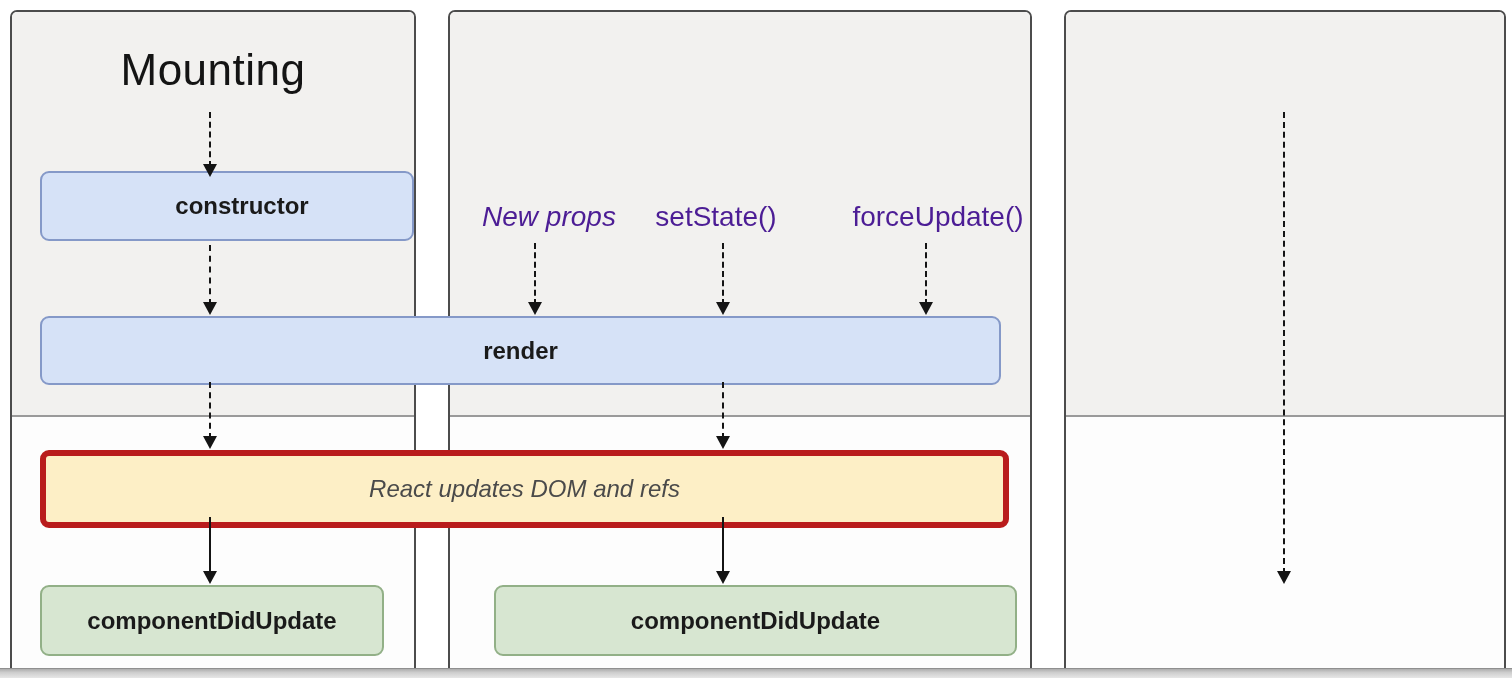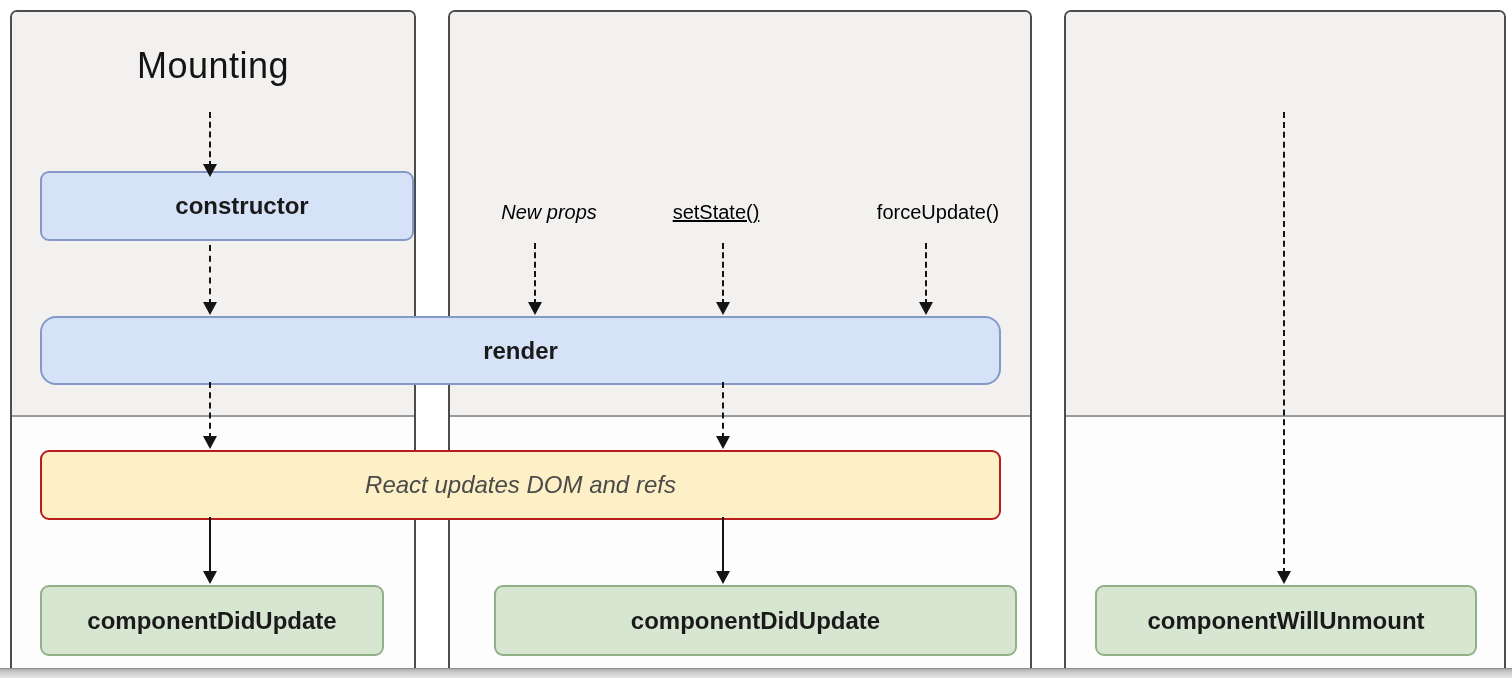--- a/index.html
+++ b/index.html
@@ -22,51 +22,51 @@
   .panel-unmounting{left:1064px;width:438px;}
   .phase-top{
     position:absolute;left:0;right:0;top:0;height:403px;
     background:#f2f1ef;
     border-bottom:2px solid #9a9a9a;
     border-radius:5px 5px 0 0;
   }
   .panel-title{
     position:absolute;left:0;right:0;top:33px;margin:0;
     text-align:center;
-    font-size:36px;font-weight:400;color:#141414;letter-spacing:0.5px;
+    font-size:44px;font-weight:400;color:#141414;letter-spacing:0.5px;
   }
 
   
   .box{
     position:absolute;z-index:10;
     display:flex;align-items:center;justify-content:center;
     border-radius:9px;
     font-size:24px;font-weight:bold;color:#1a1a1a;
   }
   .box-blue{background:#d6e2f7;border:2px solid #8599c8;}
   .box-green{background:#d7e6d1;border:2px solid #92b087;}
   .box-yellow{
-    background:#fdefc6;border:2px solid #b91c1c;
+    background:#fdefc6;border:6px solid #b91c1c;
     font-weight:400;font-style:italic;color:#4a4a4a;font-size:24px;
   }
   .box-constructor{left:40px;top:171px;width:340px;height:66px;padding-left:30px;}
-  .box-render{left:40px;top:316px;width:957px;height:65px;border-radius:16px;}
+  .box-render{left:40px;top:316px;width:957px;height:65px;}
   .box-react-updates{left:40px;top:450px;width:957px;height:66px;}
   .box-did-mount{left:40px;top:585px;width:340px;height:67px;}
   .box-did-update{left:478px;top:585px;width:519px;height:67px;margin-left:16px;}
   .box-will-unmount{left:1095px;top:585px;width:378px;height:67px;}
 
   
   .trigger{
     position:absolute;top:201px;z-index:5;
     transform:translateX(-50%);
-    font-size:20px;color:#000000;white-space:nowrap;
+    font-size:28px;color:#4c1d95;white-space:nowrap;
   }
   .trigger-new-props{left:549px;font-style:italic;}
-  .trigger-set-state{left:716px;text-decoration:underline;}
+  .trigger-set-state{left:716px;}
   .trigger-force-update{left:938px;}
 
   
   .varrow{position:absolute;width:14px;z-index:12;}
   .varrow .line{position:absolute;top:0;bottom:10px;left:6px;width:0;}
   .varrow.dashed .line{border-left:2.5px dashed #141414;}
   .varrow.solid  .line{border-left:2.5px solid  #141414;}
   .varrow .head{
     position:absolute;bottom:0;left:0;width:0;height:0;
     border-left:7px solid transparent;border-right:7px solid transparent;
@@ -119,21 +119,20 @@
 
   <div class="trigger trigger-new-props">New props</div>
   <div class="trigger trigger-set-state">setState()</div>
   <div class="trigger trigger-force-update">forceUpdate()</div>
 
   <div class="box box-blue box-constructor">constructor</div>
   <div class="box box-blue box-render">render</div>
   <div class="box box-yellow box-react-updates">React updates DOM and refs</div>
   <div class="box box-green box-did-mount">componentDidUpdate</div>
   <div class="box box-green box-did-update">componentDidUpdate</div>
-  <div class="box box-green box-will-unmount">componentWillUnmount</div>
 
   <div class="varrow dashed a1">
       <div class="line"></div>
       <div class="head"></div>
     </div>
   <div class="varrow dashed a2">
       <div class="line"></div>
       <div class="head"></div>
     </div>
   <div class="varrow dashed a3">

